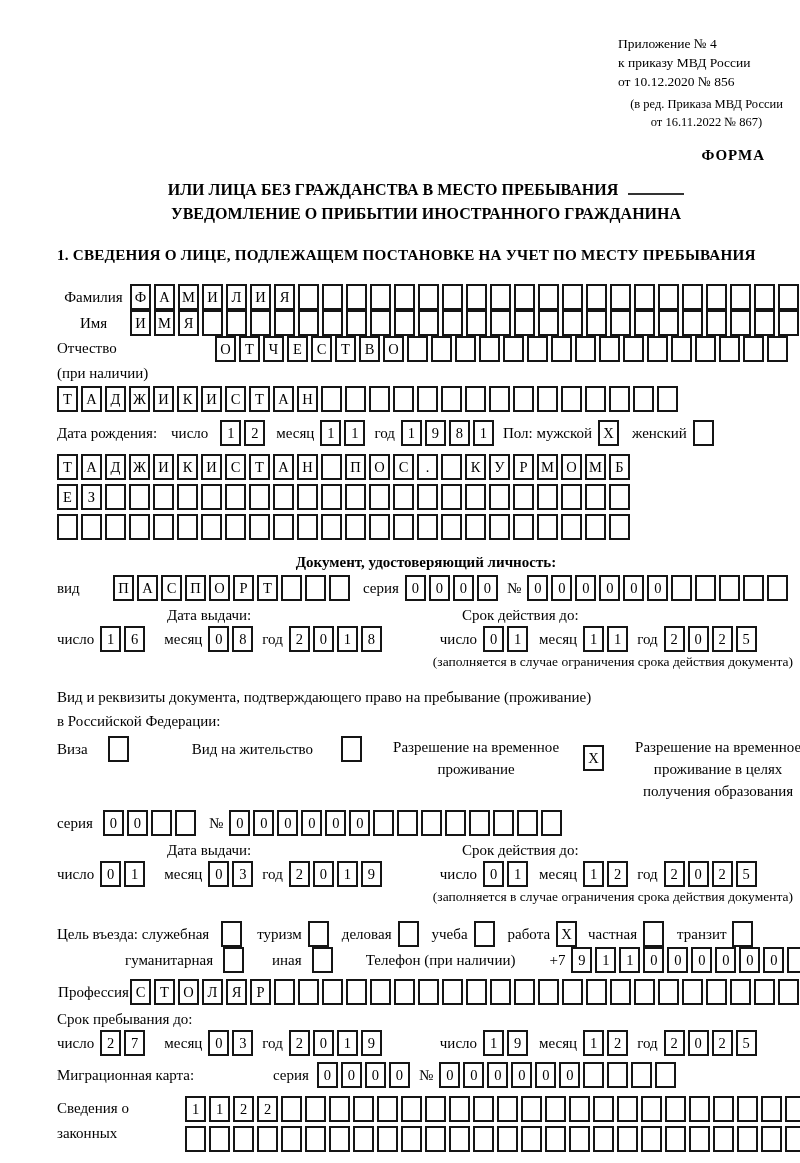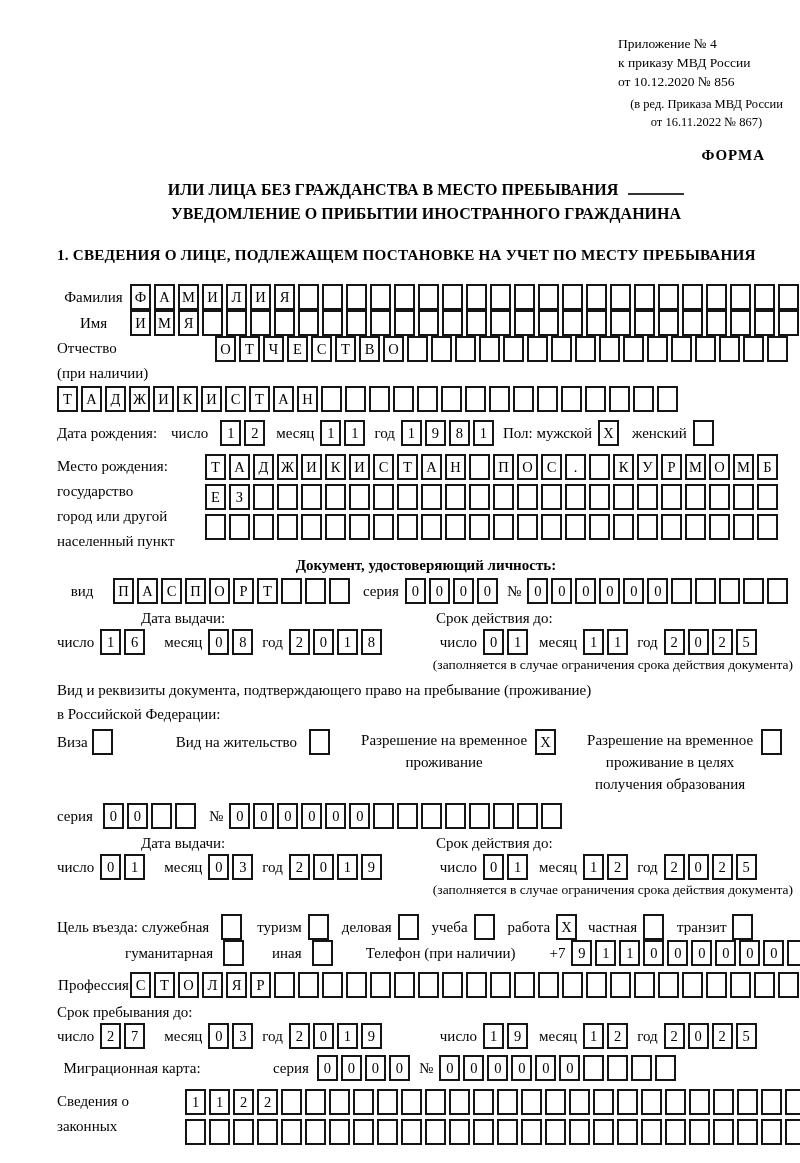--- a/index.html
+++ b/index.html
@@ -28,30 +28,30 @@
   }
   .w73{width:73px;flex:none;}
   .w158{width:158px;flex:none;}
   .w123{width:123px;flex:none;}
   .w148{width:148px;flex:none;}
   .w128{width:128px;flex:none;}
   .stack > .bgroup{margin-bottom:4px;}
   .gap6{margin-right:6px;} .gap8{margin-right:8px;}
   .ml8{margin-left:8px;} .ml12{margin-left:12px;} .ml25{margin-left:25px;}
   .ml28{margin-left:28px;} .ml30{margin-left:30px;} .ml40{margin-left:60px;} .ml55{margin-left:55px;}
-  .doc-header{text-align:center;font-weight:bold;margin:3px 0 4px 0;font-size:15px;}
+  .doc-header{text-align:center;font-weight:bold;margin:10px 0 4px 0;font-size:15px;}
   .date-heads{display:flex;margin-top:6px;}
-  .date-heads .h1{margin-left:84px;width:295px;flex:none;}
+  .date-heads .h1{margin-left:110px;width:295px;flex:none;}
   .date-heads .h2{flex:none;}
   .note-right{text-align:right;font-size:13.5px;margin:2px 2px 0 0;}
-  .plain{margin-top:6px;line-height:22px;}
-  .chk-item{display:flex;align-items:flex-start;flex:none;}
+  .plain{margin-top:16px;line-height:22px;}
+  .chk-item{display:flex;align-items:center;flex:none;gap:16px;}
   .chk-item .txt{line-height:26px;}
   .multiline{text-align:center;line-height:22px;}
-  .dlbl{line-height:26px;margin-right:6px;white-space:nowrap;flex:none;text-align:center;}
+  .dlbl{line-height:26px;margin-right:6px;white-space:nowrap;flex:none;}
 </style>
 </head>
 <body>
 
 <div class="page">
 
   <div class="appendix">
     <div>Приложение № 4</div>
     <div>к приказу МВД России</div>
     <div>от 10.12.2020 № 856</div>
@@ -224,26 +224,20 @@
     <div class="bgroup" style="margin-right:10px;">
         <span class="cbox">X</span>
       </div>
     <span class="dlbl">женский</span>
     <div class="bgroup">
         <span class="cbox"></span>
       </div>
   </div>
 
   <div class="frow" style="margin-top:8px;">
-    <div class="w148">
-      <div class="lbl2">Место рождения:</div>
-      <div class="lbl2">государство</div>
-      <div class="lbl2">город или другой</div>
-      <div class="lbl2">населенный пункт</div>
-    </div>
     <div class="stack">
       <div class="bgroup">
           <span class="cbox">Т</span>
           <span class="cbox">А</span>
           <span class="cbox">Д</span>
           <span class="cbox">Ж</span>
           <span class="cbox">И</span>
           <span class="cbox">К</span>
           <span class="cbox">И</span>
           <span class="cbox">С</span>

